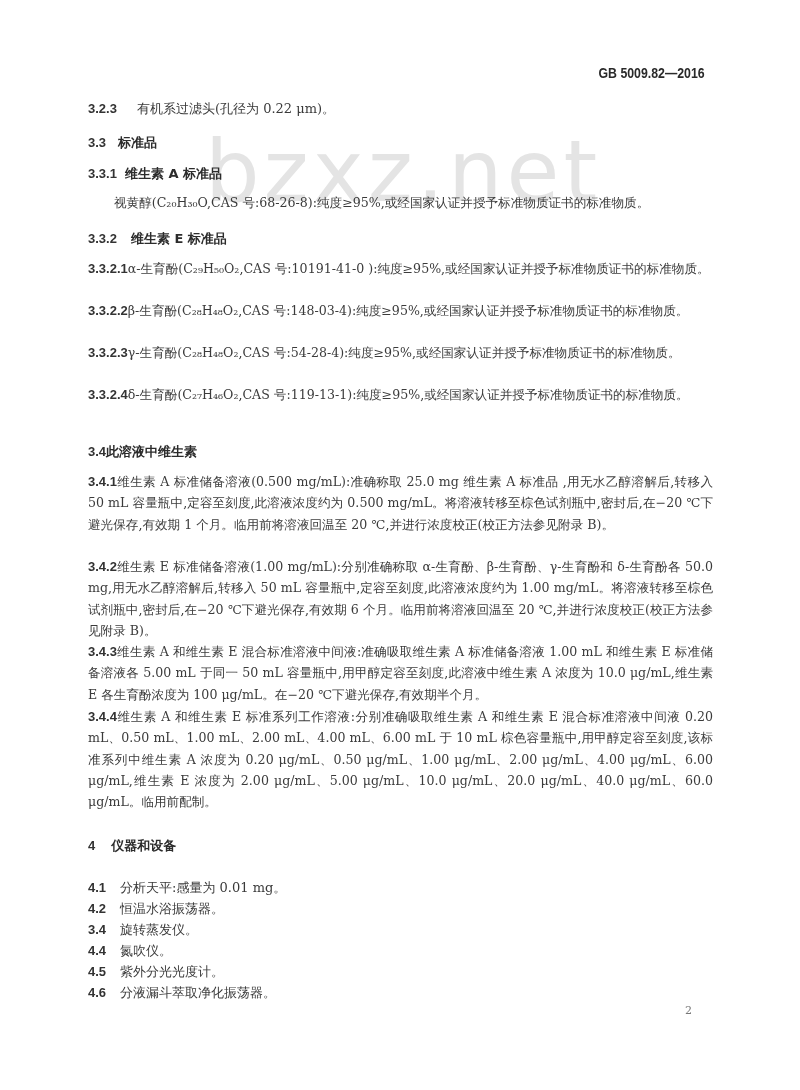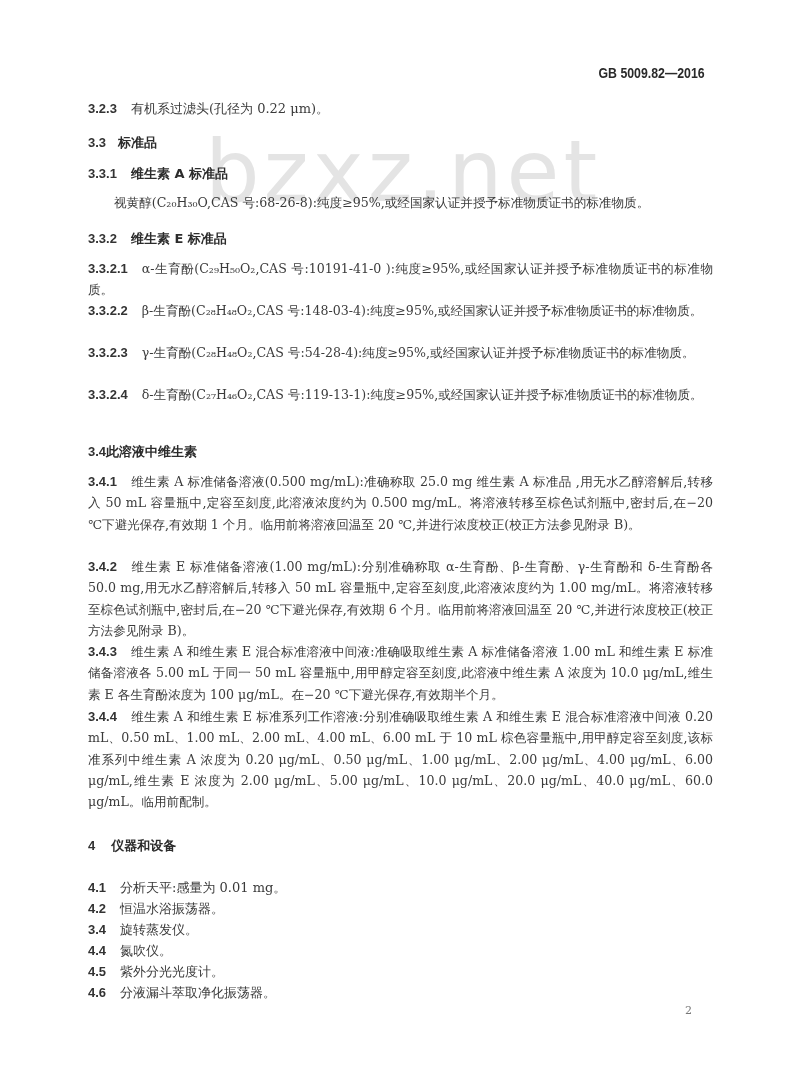--- a/index.html
+++ b/index.html
@@ -7,41 +7,41 @@
          font-family:"DejaVu Serif","Liberation Serif",serif; color:#3a3a3a; }
   .watermark { position:absolute; left:205px; top:128px; font-family:"DejaVu Sans","Liberation Sans",sans-serif;
                font-weight:normal; font-size:86px; color:#e4e4e4; letter-spacing:4px; line-height:1; z-index:0; }
   .header-code { position:absolute; right:95px; top:65px; font-family:"Liberation Sans","DejaVu Sans",sans-serif;
                  font-weight:bold; font-size:14px; color:#2a2a2a; transform:scaleX(0.88); transform-origin:right; }
   .page { position:absolute; left:88px; top:0; width:625px; z-index:1; }
   .line { position:absolute; left:0; white-space:nowrap; font-size:13px; }
   .num { font-family:"Liberation Sans","DejaVu Sans",sans-serif; font-weight:bold; color:#333; display:inline-block; }
   .h { font-family:"DejaVu Sans","Liberation Sans",sans-serif; font-weight:bold; font-size:13px; color:#2c2c2c; }
   .para { position:absolute; left:0; width:625px; font-size:12.6px; line-height:21.3px; text-align:justify; color:#3b3b3b; }
-  .para .num { margin-right:14px; font-size:13px; }
+  .para .num { font-size:13px; }
   .pageno { position:absolute; right:108px; top:1004px; font-size:11px; color:#777; }
 </style>
 </head>
 <body>
 
 <div class="watermark">bzxz.net</div>
 <div class="header-code">GB 5009.82—2016</div>
 
 <div class="page">
 
   <div class="line" style="top:100px">
-    <span class="num" style="margin-right:14px">3.2.3</span><span>有机系过滤头(孔径为 0.22 μm)。</span>
+    <span class="num" style="margin-right:20px">3.2.3</span><span>有机系过滤头(孔径为 0.22 μm)。</span>
   </div>
 
   <div class="line h" style="top:134px">
     <span class="num" style="margin-right:12px">3.3</span><span>标准品</span>
   </div>
 
   <div class="line h" style="top:165px">
-    <span class="num" style="margin-right:14px">3.3.1</span><span>维生素 A 标准品</span>
+    <span class="num" style="margin-right:8px">3.3.1</span><span>维生素 A 标准品</span>
   </div>
 
   <div class="line" style="top:195px; left:26px; font-size:12.6px">视黄醇(C₂₀H₃₀O,CAS 号:68-26-8):纯度≥95%,或经国家认证并授予标准物质证书的标准物质。</div>
 
   <div class="line h" style="top:230px">
     <span class="num" style="margin-right:14px">3.3.2</span><span>维生素 E 标准品</span>
   </div>
 
   <div class="para" style="top:258px">
     <span class="num">3.3.2.1</span><span>α-生育酚(C₂₉H₅₀O₂,CAS 号:10191-41-0 ):纯度≥95%,或经国家认证并授予标准物质证书的标准物质。</span>

